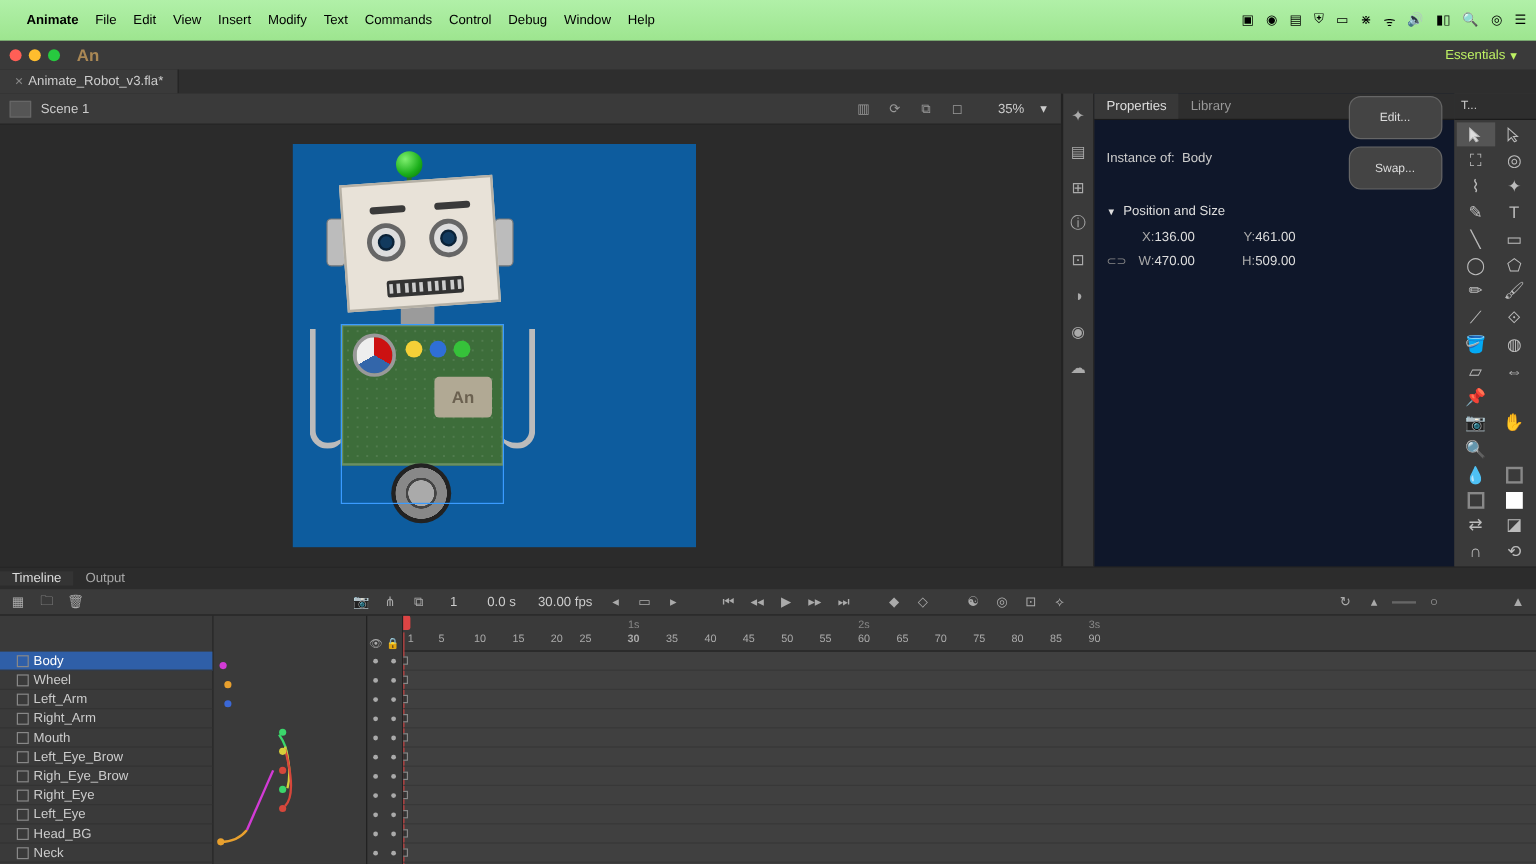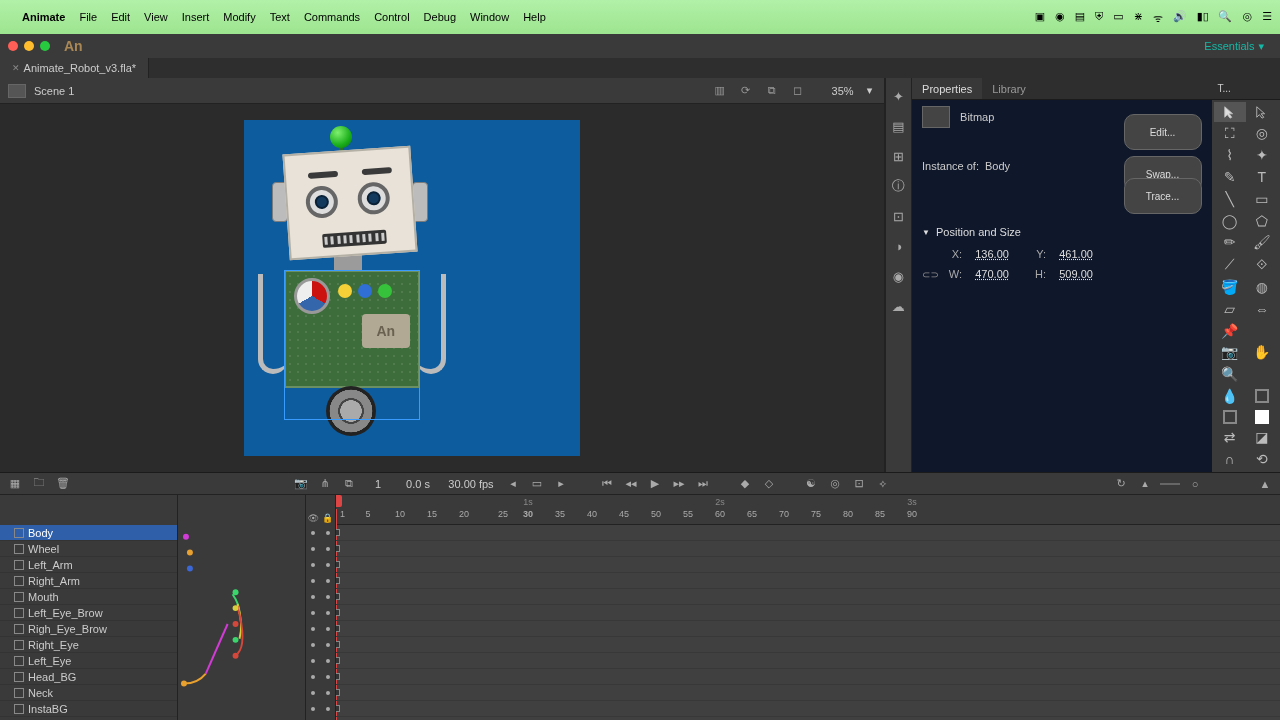--- a/index.html
+++ b/index.html
@@ -12,21 +12,21 @@
 .menubar .spacer { flex: 1; }
 .menubar .status-icons { display: flex; gap: 10px; font-size: 12px; }
 
 
 .winchrome { height: 24px; background: #3a3a3a; display: flex; align-items: center; padding: 0 8px; gap: 6px; }
 .traffic { width: 10px; height: 10px; border-radius: 50%; }
 .traffic.red { background: #ff5f56; }
 .traffic.yellow { background: #ffbd2e; }
 .traffic.green { background: #27c93f; }
 .an-logo { margin-left: 8px; color: #a85; font-weight: 700; font-size: 14px; }
-.workspace-switcher { margin-left: auto; color: #14b8a6; padding: 0 8px; font-size: 12px; display:flex; align-items:center; gap:4px;text-align:right; }
+.workspace-switcher { margin-left: auto; color: #bef264; padding: 0 8px; font-size: 12px; display:flex; align-items:center; gap:4px;text-align:right; }
 
 
 .tabbar { height: 20px; background: #2e2e2e; display: flex; align-items: center; }
 .doc-tab { height: 100%; padding: 0 12px; display: flex; align-items: center; gap: 4px; background: #3a3a3a; border-right: 1px solid #222; font-size: 10px; }
 .doc-tab .close { font-size: 9px; color: #888; }
 
 
 .main-row { display: flex; height: 394px; }
 
 
@@ -75,21 +75,21 @@
 .panel-tab.active{ background:#383838; color:#ddd; }
 .bitmap-row{ display:flex; align-items:center; padding:6px 10px; gap:10px;}
 .bitmap-thumb{ width:28px; height:22px; border:1px solid #666; background:#444;}
 .btn-row{ display:flex; justify-content:flex-end; padding-right:10px; margin-top:-20px;}
 .pill-btn{ width:78px; height:36px; border:1px solid #666; border-radius:10px; background:#444; color:#ddd; display:flex; align-items:center; justify-content:center; font-size:10px; margin-bottom:6px;}
 .instance-row{ display:flex; align-items:center; padding:4px 10px; gap:6px;}
 .section-hdr{ display:flex; align-items:center; gap:6px; padding:6px 10px; color:#ddd;}
 .section-hdr .tri{ font-size:8px; }
 .pos-grid{ padding:4px 10px; display:grid; grid-template-columns: 16px 24px 60px 24px 60px; row-gap:8px; align-items:center;}
 .pos-grid .lab{ color:#aaa; text-align:right;}
-.pos-grid .val{ color:#ddd; text-decoration: underline; text-decoration-style: dotted; text-align: center; }
+.pos-grid .val{ color:#ddd; text-decoration-style: dotted; }
 .link-icon{ color:#888; font-size:10px;}
 
 
 .tools-col { width: 70px; background: #3a3a3a; display:flex; flex-direction:column; }
 .tools-tab{ height:22px; display:flex; align-items:center; padding:0 6px; background:#2e2e2e; border-bottom:1px solid #1b1b1b; font-size:10px;}
 .tools-grid{ flex:1; display:grid; grid-template-columns: 1fr 1fr; auto-rows: 26px; gap:0; padding:2px;}
 .tool{ display:flex; align-items:center; justify-content:center; color:#bbb; font-size:14px;}
 .tool.sel{ background:#555; color:#fff;}
 .tool svg{ width:14px; height:14px; stroke:#bbb; fill:none; }
 .swatch{ width:14px; height:14px;}
@@ -249,36 +249,29 @@
     <span class="di">◉</span>
     <span class="di">☁</span>
   </div>
 
   <div class="props-col">
     <div class="props-inner">
       <div class="panel-tabs">
         <div class="panel-tab active">Properties</div>
         <div class="panel-tab">Library</div>
       </div>
-      <div class="bitmap-row">
-        <div class="bitmap-thumb"></div>
-        <span>Bitmap</span>
-      </div>
       <div class="btn-row">
           <div class="pill-btn">Edit...</div>
         </div>
       <div class="instance-row">
         <span>Instance of:</span>
         <span>Body</span>
       </div>
       <div class="btn-row">
           <div class="pill-btn">Swap...</div>
-        </div>
-      <div class="btn-row">
-          <div class="pill-btn">Trace...</div>
         </div>
       <div class="section-hdr">
         <span class="tri">▼</span>
         <span>Position and Size</span>
       </div>
       <div class="pos-grid">
         <span></span>
         <span class="lab">X:</span>
         <span class="val">136.00</span>
         <span class="lab">Y:</span>
@@ -341,20 +334,24 @@
         </div>
       <div class="tool">⇄</div>
       <div class="tool">◪</div>
       <div class="tool">∩</div>
       <div class="tool">⟲</div>
     </div>
   </div>
 </div>
 
 <div class="timeline">
+  <div class="tl-tabs">
+    <div class="tl-tab active">Timeline</div>
+    <div class="tl-tab">Output</div>
+  </div>
   <div class="tl-toolbar">
     <span class="tl-btn">▦</span>
     <span class="tl-btn">🗀</span>
     <span class="tl-btn">🗑</span>
     <span class="sp"></span>
     <span class="tl-btn">📷</span>
     <span class="tl-btn">⋔</span>
     <span class="tl-btn">⧉</span>
     <span class="tl-field">1</span>
     <span class="tl-field" style="width:40px">0.0 s</span>
@@ -518,21 +515,21 @@
             <span class="sec-tick" style="left: 192px;">1s</span>
             <span class="sec-tick" style="left: 384px;">2s</span>
             <span class="sec-tick" style="left: 576px;">3s</span>
           </div>
         <div id="ticks">
             <span class="tick" style="left: 6.4px;">1</span>
             <span class="tick" style="left: 32px;">5</span>
             <span class="tick" style="left: 64px;">10</span>
             <span class="tick" style="left: 96px;">15</span>
             <span class="tick" style="left: 128px;">20</span>
-            <span class="tick" style="left: 167px;">25</span>
+            <span class="tick" style="left: 152px;">25</span>
             <span class="tick" style="left: 192px; font-weight: bold;">30</span>
             <span class="tick" style="left: 224px;">35</span>
             <span class="tick" style="left: 256px;">40</span>
             <span class="tick" style="left: 288px;">45</span>
             <span class="tick" style="left: 320px;">50</span>
             <span class="tick" style="left: 352px;">55</span>
             <span class="tick" style="left: 384px;">60</span>
             <span class="tick" style="left: 416px;">65</span>
             <span class="tick" style="left: 448px;">70</span>
             <span class="tick" style="left: 480px;">75</span>

